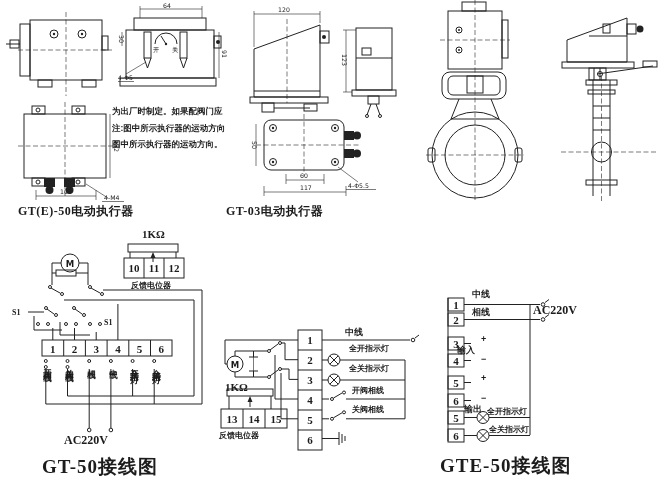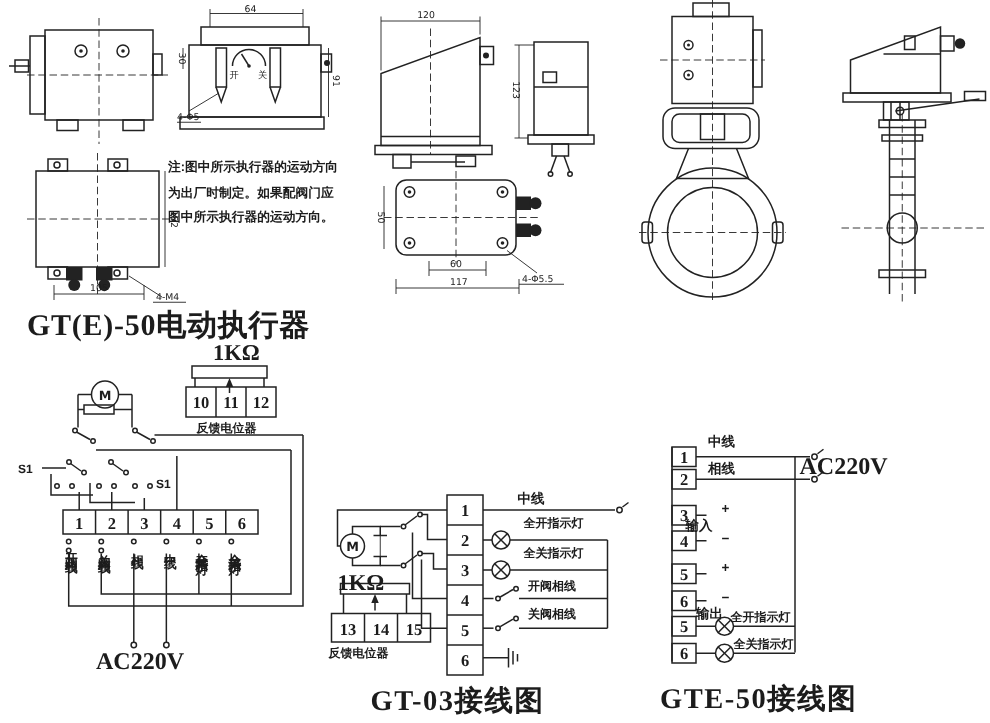--- a/index.html
+++ b/index.html
@@ -1,30 +1,30 @@
 <!DOCTYPE html>
 <html><head>
 <meta charset="utf-8">
 <style>
   html,body{margin:0;padding:0;background:#e8e8e8;}
   #page{position:relative;width:660px;height:482px;background:#ffffff;overflow:hidden;
         font-family:"Liberation Serif", serif;color:#1c1c1c;}
   .abs{position:absolute;}
-  .cap1{font-weight:bold;font-size:20px;letter-spacing:0.5px;white-space:nowrap;
+  .cap1{font-weight:bold;font-size:12px;letter-spacing:0.5px;white-space:nowrap;
         font-family:"Liberation Serif", serif;}
   .cap2{font-weight:bold;font-size:19px;letter-spacing:1px;white-space:nowrap;
         font-family:"Liberation Serif", serif;}
   .note{font-weight:bold;font-size:8.5px;line-height:1.95;width:112px;white-space:nowrap;
         font-family:"Liberation Sans", sans-serif;}
   .vlabel{writing-mode:vertical-rl;text-orientation:upright;font-weight:bold;font-size:8.5px;
         letter-spacing:1.5px;font-family:"Liberation Sans", sans-serif;white-space:nowrap;}
-  .slabel{font-weight:bold;font-size:8px;white-space:nowrap;font-family:Liberation Sans, sans-serif;text-align:right;}
+  .slabel{font-weight:bold;font-size:8px;white-space:nowrap;font-family:Liberation Serif, serif;text-align:right;}
   .mlabel{font-weight:bold;font-size:9px;white-space:nowrap;font-family:"Liberation Sans", sans-serif;}
-  .power{font-weight:bold;font-size:16px;white-space:nowrap;font-family:"Liberation Serif", serif;}
-  .kohm{font-weight:bold;font-size:15px;white-space:nowrap;font-family:"Liberation Serif", serif;}
+  .power{font-weight:bold;font-size:12px;white-space:nowrap;font-family:"Liberation Serif", serif;}
+  .kohm{font-weight:bold;font-size:11px;white-space:nowrap;font-family:"Liberation Serif", serif;}
   svg{display:block;overflow:visible;}
   svg line,svg rect,svg circle,svg path,svg polyline,svg polygon{stroke:#222;fill:none;stroke-width:1;}
   svg .fill{fill:#222;stroke:none;}
   svg .dash{stroke-dasharray:5 2.5;stroke-width:0.6;}
   svg .thin{stroke-width:0.6;}
   svg text{stroke:none;fill:#1c1c1c;font-family:"DejaVu Sans", sans-serif;font-size:6.2px;}
   svg text.num{font-family:"Liberation Serif", serif;font-weight:bold;font-size:11px;text-anchor:middle;}
   svg text.m{font-size:8.5px;font-weight:bold;text-anchor:middle;}
 </style>
 </head>
@@ -97,22 +97,22 @@
     <line class="thin" x1="30" y1="96" x2="90" y2="96"></line>
     <line class="thin" x1="30" y1="90" x2="30" y2="100"></line>
     <line class="thin" x1="90" y1="90" x2="90" y2="100"></line>
     <text x="54" y="94">105</text>
     <line class="thin" x1="80" y1="84" x2="102" y2="98"></line>
     <text x="98" y="100">4-M4</text>
     <line class="thin" x1="96" y1="101.5" x2="118" y2="101.5"></line>
   </svg>
 
   <div class="abs note" style="left:112px;top:103px">
+    <div>为出厂时制定。如果配阀门应</div>
     <div>注:图中所示执行器的运动方向</div>
-    <div>为出厂时制定。如果配阀门应</div>
     <div>图中所示执行器的运动方向。</div>
   </div>
 
   <svg class="abs" style="left:240px;top:5px" width="100" height="114" viewBox="0 0 100 114">
     <line class="thin" x1="14" y1="9" x2="80" y2="9"></line>
     <line class="thin" x1="14" y1="6" x2="14" y2="42"></line>
     <line class="thin" x1="80" y1="6" x2="80" y2="18"></line>
     <text x="44" y="7" text-anchor="middle">120</text>
     <path d="M14,44 L14,92 L80,92 L80,20 Z"></path>
     <line x1="14" y1="86" x2="80" y2="86"></line>
@@ -213,20 +213,21 @@
     <line x1="40" y1="96" x2="57" y2="96"></line>
     <line x1="40" y1="108" x2="57" y2="108"></line>
     <line x1="40" y1="120" x2="57" y2="120"></line>
     <rect x="33" y="170" width="31" height="5"></rect>
     <line class="dash" x1="48.5" y1="66" x2="48.5" y2="192"></line>
     <line class="dash" x1="8" y1="142" x2="104" y2="142"></line>
     <circle cx="48.5" cy="142" r="10"></circle>
   </svg>
 
   <div class="abs cap1" style="left:18px;top:203px">GT(E)-50电动执行器</div>
+  <div class="abs cap1" style="left:226px;top:203px">GT-03电动执行器</div>
 
   <svg class="abs" style="left:8px;top:228px" width="200" height="226" viewBox="0 0 200 226">
 
     <g>
       <circle cx="62" cy="35" r="9"></circle>
       <text class="m" x="62" y="38.5">M</text>
     </g>
     <line x1="44" y1="35" x2="53" y2="35"></line>
     <line x1="71" y1="35" x2="80" y2="35"></line>
     <line x1="44" y1="35" x2="44" y2="57"></line>
@@ -321,20 +322,21 @@
   <div class="abs slabel" style="left:131px;top:280px">反馈电位器</div>
   <div class="abs slabel" style="left:12px;top:308px">S1</div>
   <div class="abs slabel" style="left:104px;top:318px">S1</div>
   <div class="abs vlabel" style="left:42px;top:362px;height:66px">开阀相线</div>
   <div class="abs vlabel" style="left:64px;top:362px;height:66px">关阀相线</div>
   <div class="abs vlabel" style="left:86px;top:362px;height:66px">相线</div>
   <div class="abs vlabel" style="left:108px;top:362px;height:66px">中线</div>
   <div class="abs vlabel" style="left:129px;top:362px;height:66px">全开指示灯</div>
   <div class="abs vlabel" style="left:151px;top:362px;height:66px">全关指示灯</div>
   <div class="abs power" style="left:64px;top:433px">AC220V</div>
+  <div class="abs cap2" style="left:42px;top:454px">GT-50接线图</div>
 
   <svg class="abs" style="left:215px;top:285px" width="215" height="168" viewBox="0 0 215 168">
 
     <g>
       <rect x="83" y="45" width="24" height="120"></rect>
       <line x1="83" y1="65" x2="107" y2="65"></line>
       <line x1="83" y1="85" x2="107" y2="85"></line>
       <line x1="83" y1="105" x2="107" y2="105"></line>
       <line x1="83" y1="125" x2="107" y2="125"></line>
       <line x1="83" y1="145" x2="107" y2="145"></line>
@@ -435,21 +437,20 @@
       <text class="num" x="61" y="138">15</text>
     </g>
   </svg>
   <div class="abs mlabel" style="left:345px;top:326px">中线</div>
   <div class="abs slabel" style="left:349px;top:343px">全开指示灯</div>
   <div class="abs slabel" style="left:349px;top:363px">全关指示灯</div>
   <div class="abs slabel" style="left:352px;top:385px">开阀相线</div>
   <div class="abs slabel" style="left:352px;top:404px">关阀相线</div>
   <div class="abs kohm" style="left:225px;top:381px">1KΩ</div>
   <div class="abs slabel" style="left:219px;top:430px">反馈电位器</div>
-  <div class="abs cap2" style="left:247px;top:454px">GT-03接线图</div>
 
   <svg class="abs" style="left:440px;top:285px" width="220" height="165" viewBox="0 0 220 165">
     <g>
       <line x1="8" y1="13" x2="8" y2="156"></line>
       <rect x="8" y="13" width="16" height="13"></rect>
       <rect x="8" y="28" width="16" height="13"></rect>
       <rect x="8" y="52" width="16" height="13"></rect>
       <rect x="8" y="69" width="16" height="13"></rect>
       <rect x="8" y="91" width="16" height="13"></rect>
       <rect x="8" y="109" width="16" height="13"></rect>

